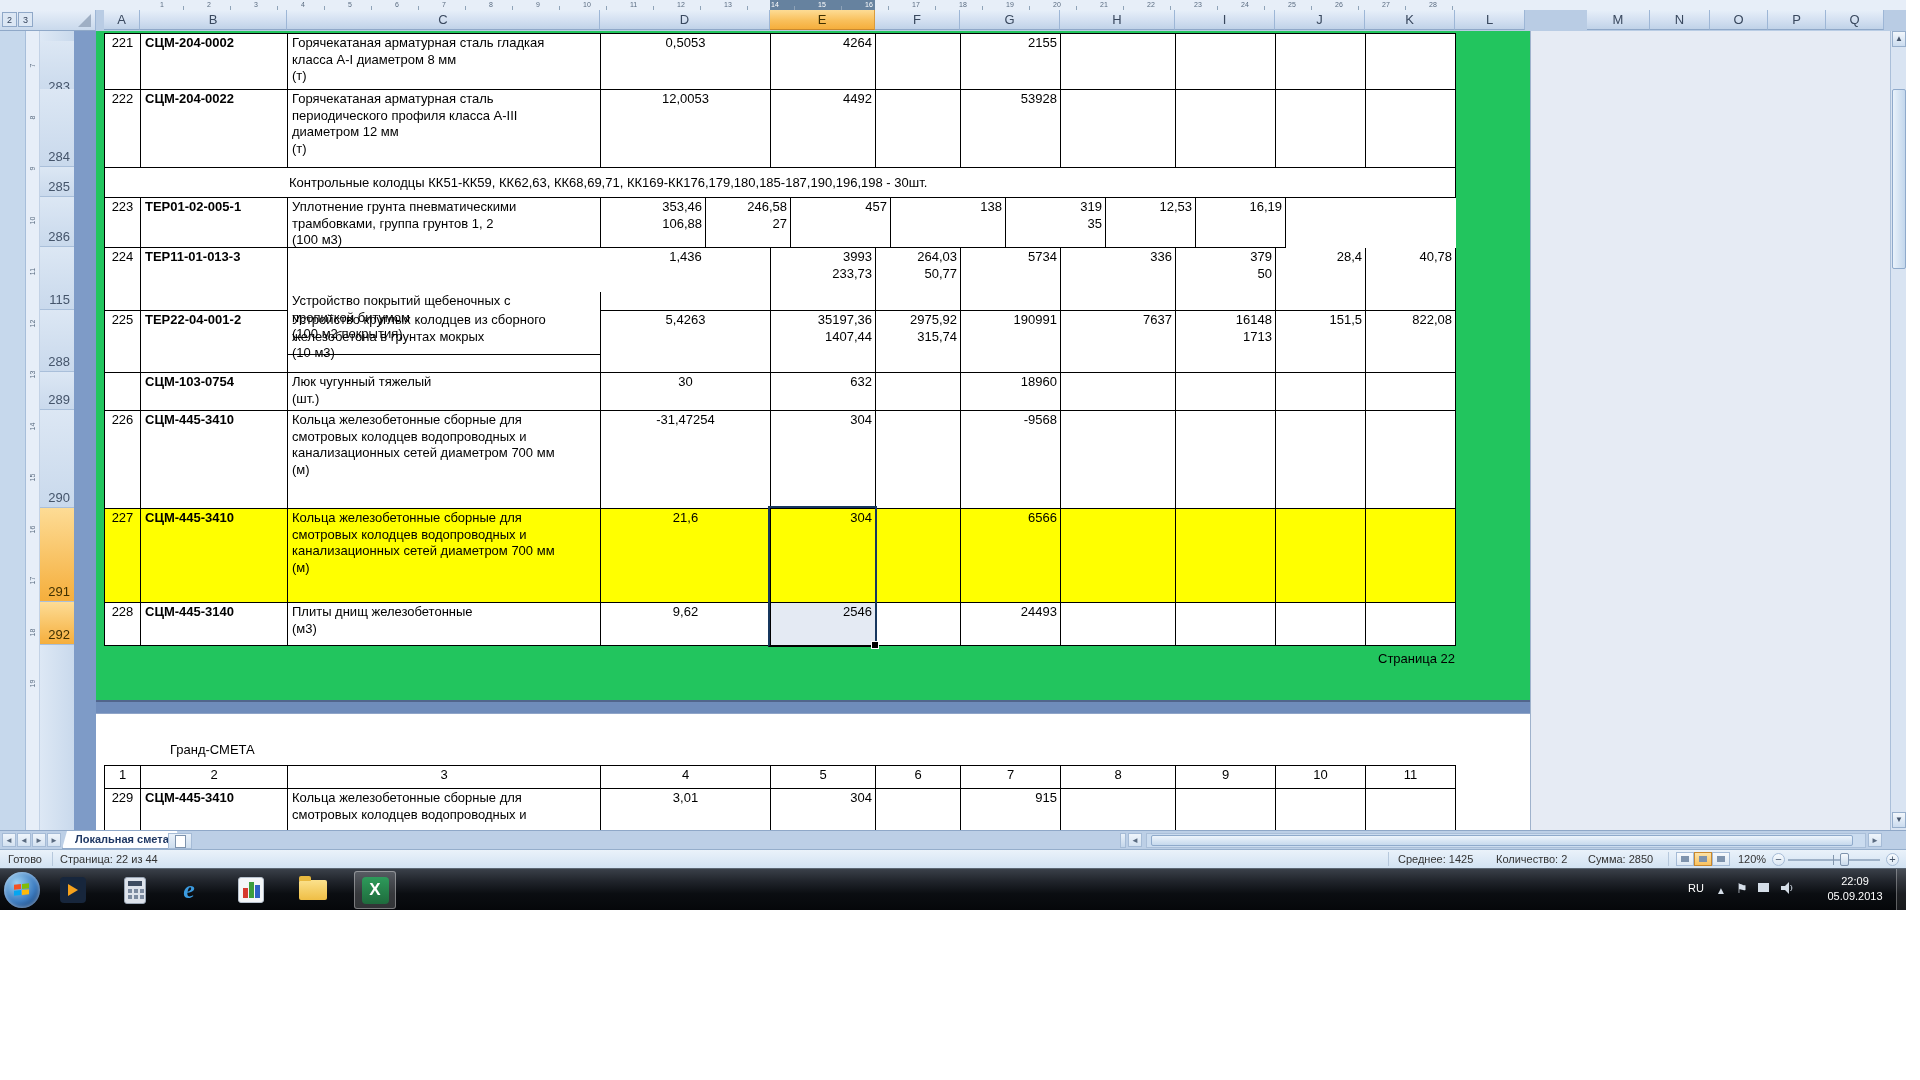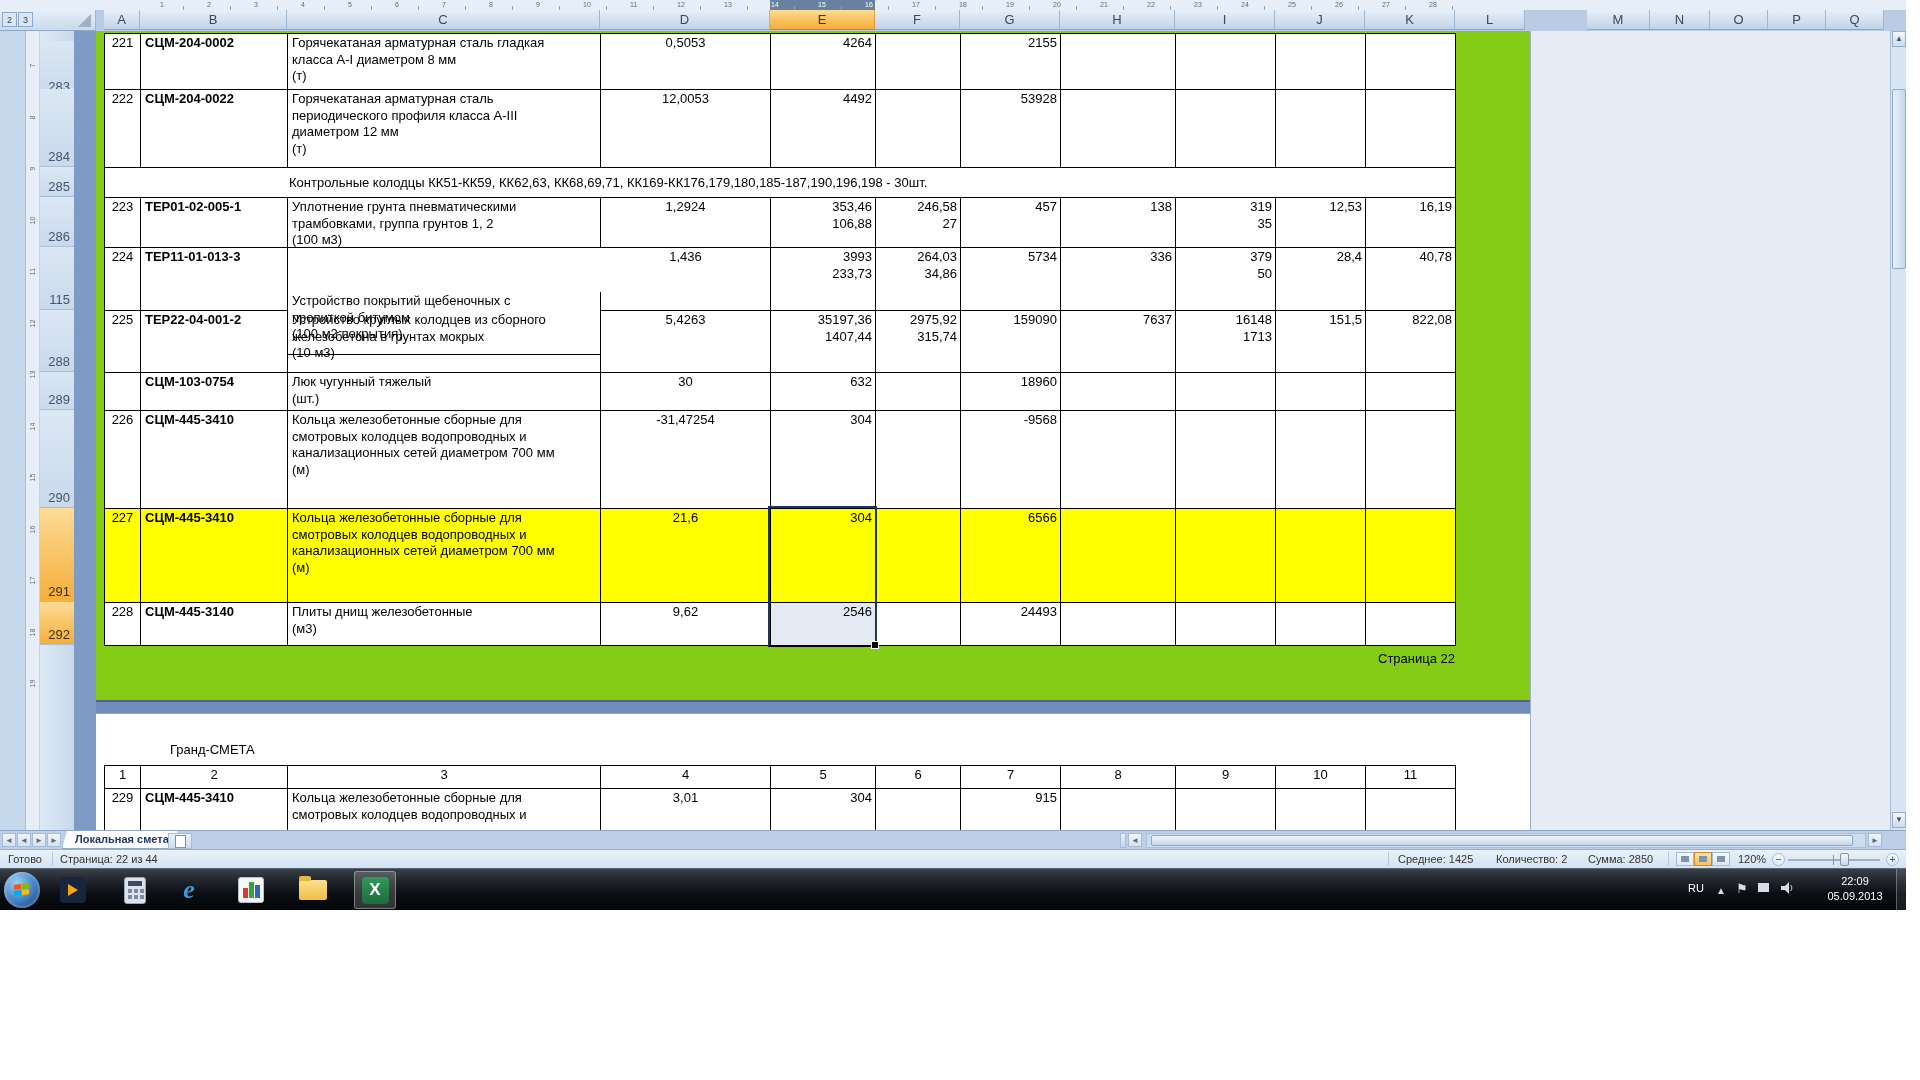--- a/index.html
+++ b/index.html
@@ -26,21 +26,21 @@
   .gridarea{position:absolute;left:0;top:31px;width:1906px;height:799px;background:#7E9BC7;overflow:hidden;}
   .outlinestrip{position:absolute;left:0;top:0;width:26px;height:799px;background:#C6D8EC;border-right:1px solid #A7BEDA;box-sizing:border-box;}
   .vruler{position:absolute;left:26px;top:0;width:14px;height:799px;background:#E7EEF8;border-right:1px solid #C3D2E6;box-sizing:border-box;}
   .vruler .rnum{position:absolute;left:1px;font-size:7px;color:#5A6B80;transform:rotate(-90deg);transform-origin:center;width:10px;text-align:center;}
   .rowgutter{position:absolute;left:40px;top:0;width:34px;height:799px;background:linear-gradient(90deg,#DDE8F5,#C9D9EC);}
   .rgcell{position:absolute;left:0;width:34px;box-sizing:border-box;border-bottom:1px solid #A9BFDA;
           background:linear-gradient(#DCE7F4,#C9D9EC);color:#44546A;font-size:13px;
           display:flex;align-items:flex-end;justify-content:flex-end;padding:0 4px 2px 0;}
   .rgcell.sel{background:linear-gradient(#FDDC95,#F5AE3C);color:#3F3000;}
 
-  .paper1{position:absolute;left:96px;top:0;width:1434px;height:669px;background:#84cc16;overflow:hidden;}
+  .paper1{position:absolute;left:96px;top:0;width:1434px;height:669px;background:#22c55e;overflow:hidden;}
   .pagegap{position:absolute;left:96px;top:669px;width:1434px;height:14px;background:#6F8CBB;border-top:2px solid #51658C;border-bottom:1px solid #8FA4C8;box-sizing:border-box;}
   .paper2{position:absolute;left:96px;top:683px;width:1434px;height:116px;background:#fff;overflow:hidden;}
   .rightpanel{position:absolute;left:1530px;top:0;width:360px;height:799px;background:#E6EBF4;border-left:1px solid #9FB2CC;box-sizing:border-box;}
 
   
   .tbl{position:absolute;left:8px;border-top:1px solid #000;border-left:1px solid #000;background:#fff;}
   .trow{display:flex;}
   .trow.hl{background:#FFFF00;}
   .tc{box-sizing:border-box;border-right:1px solid #000;border-bottom:1px solid #000;font-size:13px;line-height:16.5px;
       white-space:pre-line;overflow:hidden;padding:1px 3px 0 3px;}
@@ -275,21 +275,20 @@
               <div class="tc val" style="width: 90px; height: 78px;"></div>
               <div class="tc val" style="width: 90px; height: 78px;"></div>
             </div>
             <div class="mergedrow" style="width: 1351px; height: 30px;">Контрольные колодцы КК51-КК59, КК62,63, КК68,69,71, КК169-КК176,179,180,185-187,190,196,198 - 30шт.</div>
             <div class="trow" style="height: 50px;">
               <div class="tc num" style="width: 36px; height: 50px;">223</div>
               <div class="tc code" style="width: 147px; height: 50px;">ТЕР01-02-005-1</div>
               <div class="tc desc" style="width: 313px; height: 50px;">Уплотнение грунта пневматическими
 трамбовками, группа грунтов 1, 2
 (100 м3)</div>
-              <div class="tc qty" style="width: 170px; height: 50px;">1,2924</div>
               <div class="tc val" style="width: 105px; height: 50px;">353,46
 106,88</div>
               <div class="tc val" style="width: 85px; height: 50px;">246,58
 27</div>
               <div class="tc val" style="width: 100px; height: 50px;">457</div>
               <div class="tc val" style="width: 115px; height: 50px;">138</div>
               <div class="tc val" style="width: 100px; height: 50px;">319
 35</div>
               <div class="tc val" style="width: 90px; height: 50px;">12,53</div>
               <div class="tc val" style="width: 90px; height: 50px;">16,19</div>
@@ -297,40 +296,40 @@
             <div class="trow" style="height: 63px;">
               <div class="tc num" style="width: 36px; height: 63px;">224</div>
               <div class="tc code" style="width: 147px; height: 63px;">ТЕР11-01-013-3</div>
               <div class="tc desc" style="width: 313px; height: 63px; margin-top: 44px;">Устройство покрытий щебеночных с
 пропиткой битумом
 (100 м2 покрытия)</div>
               <div class="tc qty" style="width: 170px; height: 63px;">1,436</div>
               <div class="tc val" style="width: 105px; height: 63px;">3993
 233,73</div>
               <div class="tc val" style="width: 85px; height: 63px;">264,03
-34,86</div>
+50,77</div>
               <div class="tc val" style="width: 100px; height: 63px;">5734</div>
               <div class="tc val" style="width: 115px; height: 63px;">336</div>
               <div class="tc val" style="width: 100px; height: 63px;">379
 50</div>
               <div class="tc val" style="width: 90px; height: 63px;">28,4</div>
               <div class="tc val" style="width: 90px; height: 63px;">40,78</div>
             </div>
             <div class="trow" style="height: 62px;">
               <div class="tc num" style="width: 36px; height: 62px;">225</div>
               <div class="tc code" style="width: 147px; height: 62px;">ТЕР22-04-001-2</div>
               <div class="tc desc" style="width: 313px; height: 62px;">Устройство круглых колодцев из сборного
 железобетона в грунтах мокрых
 (10 м3)</div>
               <div class="tc qty" style="width: 170px; height: 62px;">5,4263</div>
               <div class="tc val" style="width: 105px; height: 62px;">35197,36
 1407,44</div>
               <div class="tc val" style="width: 85px; height: 62px;">2975,92
 315,74</div>
-              <div class="tc val" style="width: 100px; height: 62px;">159090</div>
+              <div class="tc val" style="width: 100px; height: 62px;">190991</div>
               <div class="tc val" style="width: 115px; height: 62px;">7637</div>
               <div class="tc val" style="width: 100px; height: 62px;">16148
 1713</div>
               <div class="tc val" style="width: 90px; height: 62px;">151,5</div>
               <div class="tc val" style="width: 90px; height: 62px;">822,08</div>
             </div>
             <div class="trow" style="height: 38px;">
               <div class="tc num" style="width: 36px; height: 38px;"></div>
               <div class="tc code" style="width: 147px; height: 38px;">СЦМ-103-0754</div>
               <div class="tc desc" style="width: 313px; height: 38px;">Люк чугунный тяжелый

